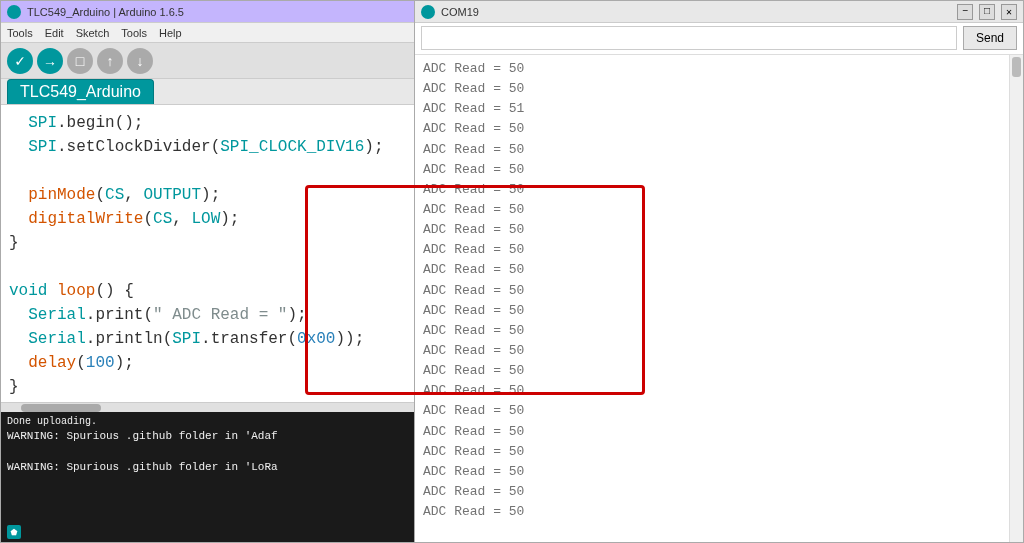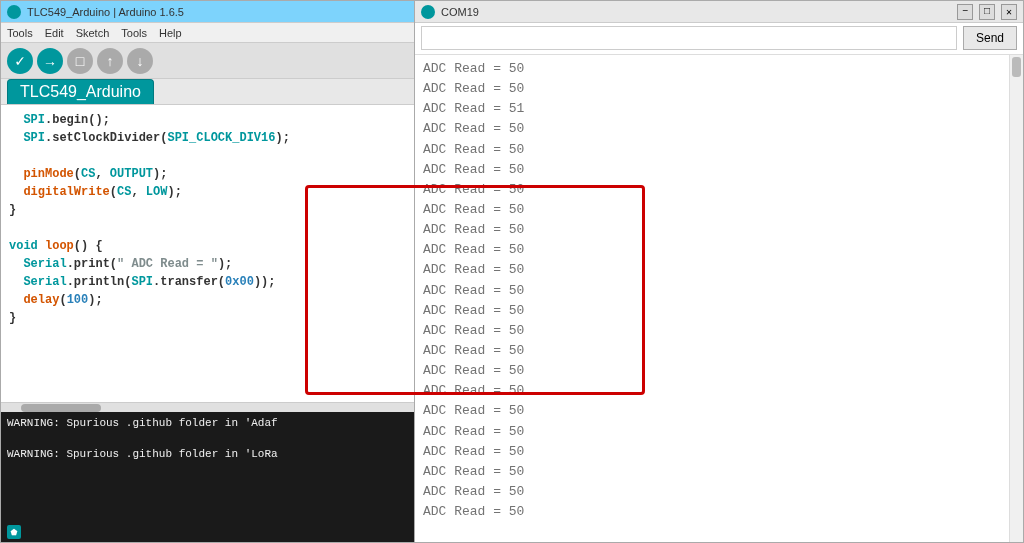--- a/index.html
+++ b/index.html
@@ -20,21 +20,21 @@
       top: 0;
       width: 415px;
       height: 543px;
       background: #f5f5f5;
       border: 1px solid #aaa;
       display: flex;
       flex-direction: column;
     }
 
     .title-bar {
-      background: #7dd3fc;
+      background: #c4b5fd;
       border-bottom: 1px solid #ccc;
       padding: 2px 6px;
       display: flex;
       align-items: center;
       gap: 6px;
       height: 22px;
     }
     .title-bar-icon {
       width: 14px;
       height: 14px;
@@ -104,24 +104,23 @@
       border: 1px solid #007a80;
       border-bottom: none;
       cursor: pointer;
     }
 
     .code-area {
       flex: 1;
       background: white;
       overflow: hidden;
       padding: 6px 8px;
-      font-size: 12px;
+      font-size: 16px;
       line-height: 1.5;
       color: #333;
-      font-weight: bold;
     }
     .code-line { white-space: pre; }
     .kw { color: #00979d; }
     .fn { color: #d35400; }
     .str { color: #7f8c8d; }
     .num { color: #2980b9; }
 
     .scrollbar-area {
       height: 10px;
       background: #e0e0e0;
@@ -343,20 +342,21 @@
     <div class="code-line">  <span class="kw">Serial</span>.println(<span class="kw">SPI</span>.transfer(<span class="num">0x00</span>));</div>
     <div class="code-line">  <span class="fn">delay</span>(<span class="num">100</span>);</div>
     <div class="code-line">}</div>
   </div>
 
   <div class="scrollbar-area">
     <div class="scrollbar-thumb"></div>
   </div>
 
   <div class="console-area">
+    <div class="console-label">Done uploading.</div>
     <div class="console-line">WARNING: Spurious .github folder in 'Adaf</div>
     <div class="console-line">&nbsp;</div>
     <div class="console-line">WARNING: Spurious .github folder in 'LoRa</div>
   </div>
 
   <div class="status-bar-bottom">
     <div class="status-dot">⬟</div>
   </div>
 </div>
 

